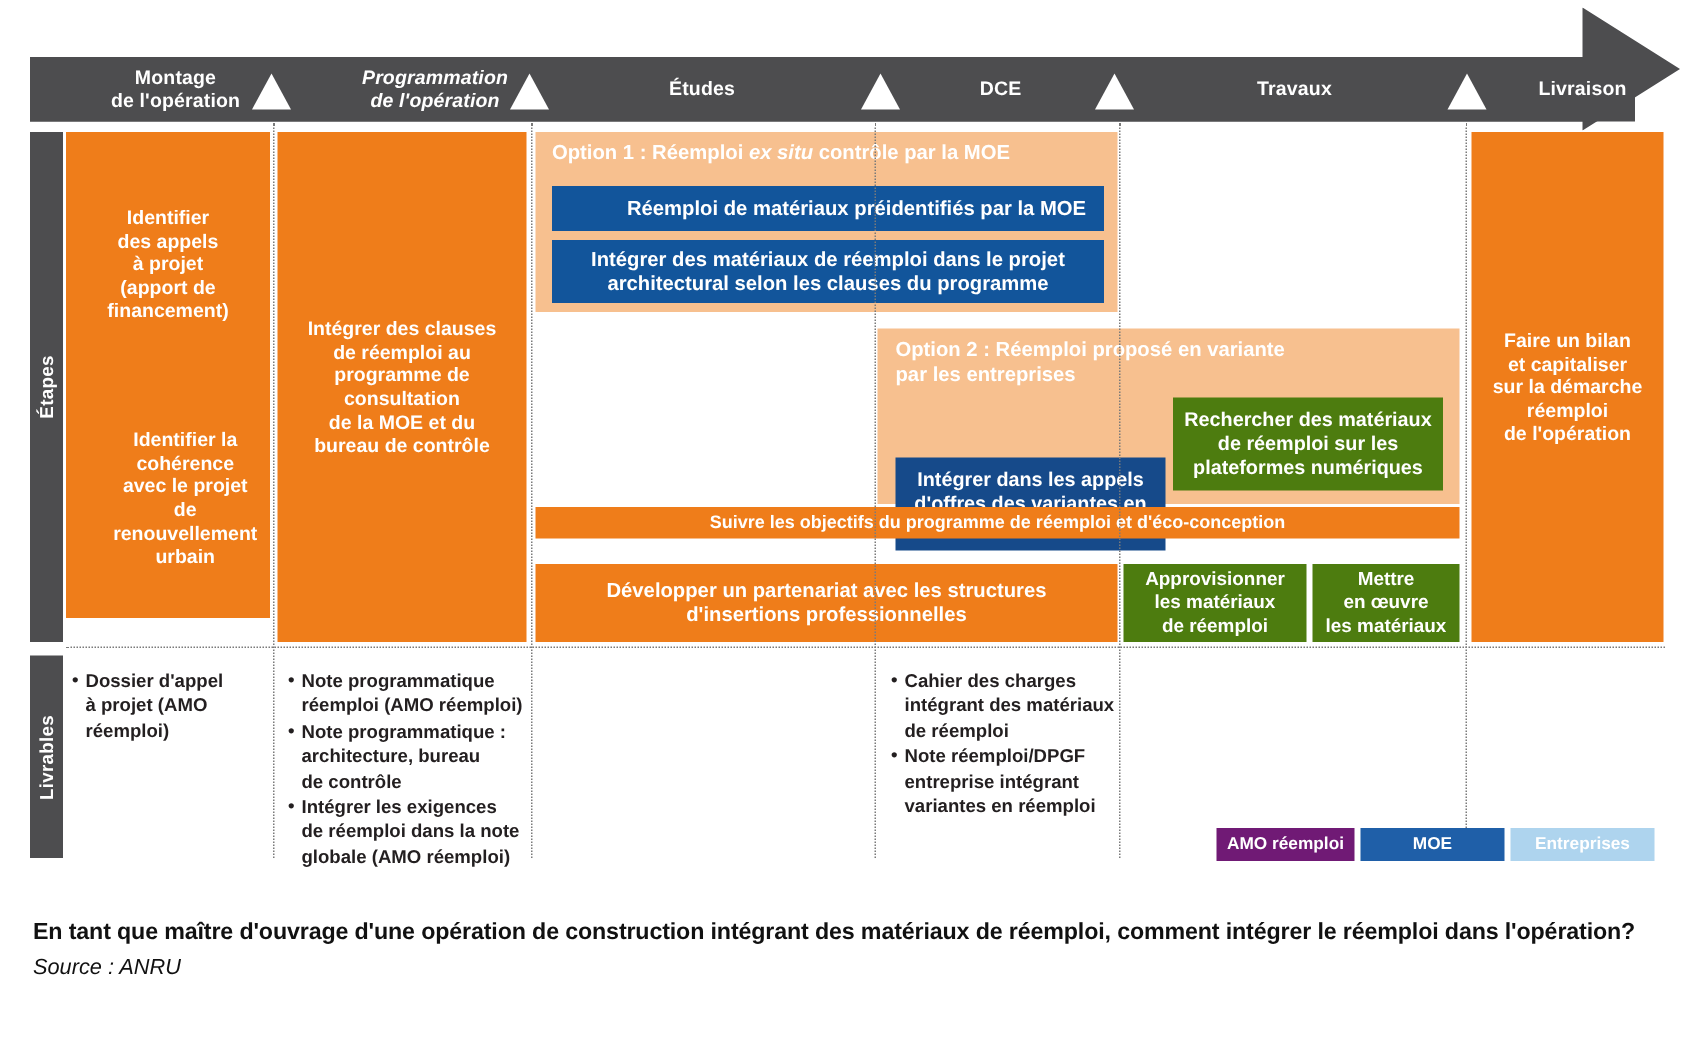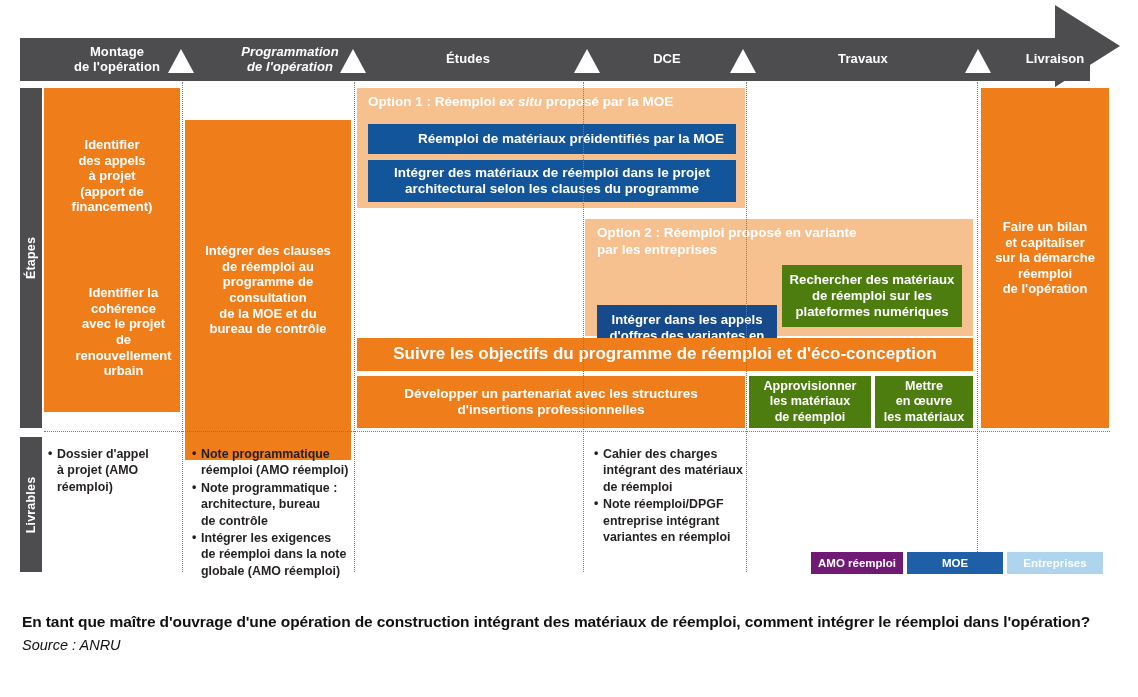--- a/index.html
+++ b/index.html
@@ -128,46 +128,46 @@
 des appels
 à projet
 (apport de
 financement)</div>
   <div class="blk orange" style="left:44px;top:252px;width:136px;height:160px;font-size:13px;white-space:pre-line;padding-left:29px;">Identifier la
 cohérence
 avec le projet de
 renouvellement
 urbain</div>
 
-  <div class="blk orange" style="left:185px;top:88px;width:166px;height:340px;font-size:13px;white-space:pre-line;margin-top:32px;">Intégrer des clauses
+  <div class="blk orange" style="left:185px;top:88px;width:166px;height:340px;font-size:13px;white-space:pre-line;">Intégrer des clauses
 de réemploi au
 programme de
 consultation
 de la MOE et du
 bureau de contrôle</div>
 
   <div class="blk lightorange" style="left:357px;top:88px;width:388px;height:120px;"></div>
   <div class="opt-title" style="left:368px;top:94px;width:372px;">
-    <span>Option 1 : Réemploi </span><span class="it">ex situ</span><span> proposé par la MOE</span>
+    <span>Option 1 : Réemploi </span><span class="it">ex situ</span><span> contrôle par la MOE</span>
   </div>
   <div class="blk navy" style="left:368px;top:124px;width:368px;height:30px;font-size:13.5px;white-space:pre-line;padding-left:44px;">Réemploi de matériaux préidentifiés par la MOE</div>
   <div class="blk navy" style="left:368px;top:160px;width:368px;height:42px;font-size:13.5px;white-space:pre-line;">Intégrer des matériaux de réemploi dans le projet
 architectural selon les clauses du programme</div>
 
   <div class="blk lightorange" style="left:585px;top:219px;width:388px;height:117px;"></div>
   <div class="opt-title" style="left:597px;top:225px;width:370px;white-space:pre-line;font-size:13.5px;">Option 2 : Réemploi proposé en variante
 par les entreprises</div>
   <div class="blk navy2" style="left:597px;top:265px;width:180px;height:62px;font-size:13.2px;white-space:pre-line;margin-top:40px;">Intégrer dans les appels
 d'offres des variantes en
 matériau de réemploi</div>
   <div class="blk ltblue" style="left:782px;top:265px;width:180px;height:62px;font-size:13.2px;white-space:pre-line;">Rechercher des matériaux
 de réemploi sur les
 plateformes numériques</div>
 
-  <div class="blk orange" style="left:357px;top:338px;width:616px;height:33px;font-size:17px;white-space:pre-line;">Suivre les objectifs du programme de réemploi et d'éco-conception</div>
+  <div class="blk orange" style="left:357px;top:338px;width:616px;height:21px;font-size:12px;white-space:pre-line;">Suivre les objectifs du programme de réemploi et d'éco-conception</div>
   <div class="blk orange" style="left:357px;top:376px;width:388px;height:52px;font-size:13.5px;white-space:pre-line;">Développer un partenariat avec les structures
 d'insertions professionnelles</div>
   <div class="blk ltblue" style="left:749px;top:376px;width:122px;height:52px;font-size:12.6px;white-space:pre-line;">Approvisionner
 les matériaux
 de réemploi</div>
   <div class="blk ltblue" style="left:875px;top:376px;width:98px;height:52px;font-size:12.6px;white-space:pre-line;">Mettre
 en œuvre
 les matériaux</div>
 
   <div class="blk orange" style="left:981px;top:88px;width:128px;height:340px;font-size:13px;white-space:pre-line;">Faire un bilan

